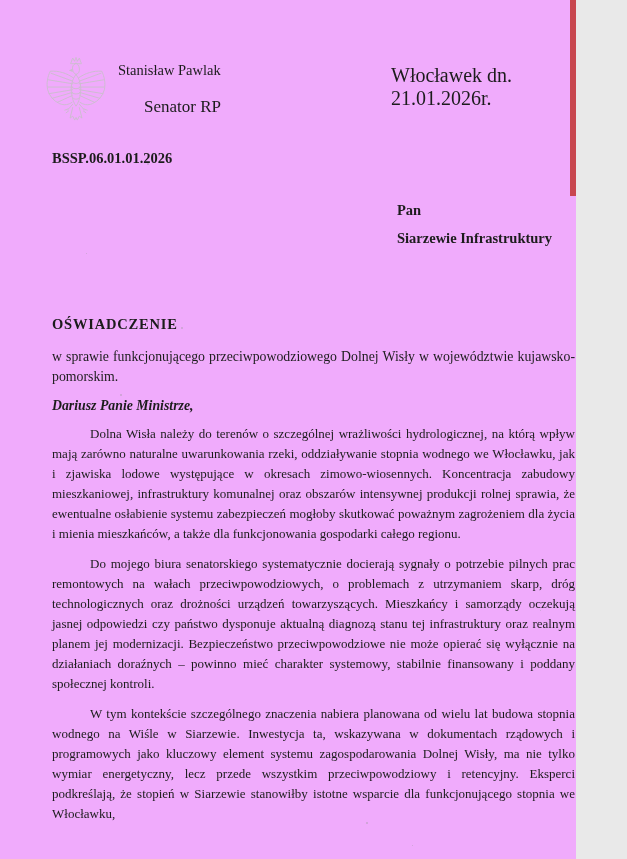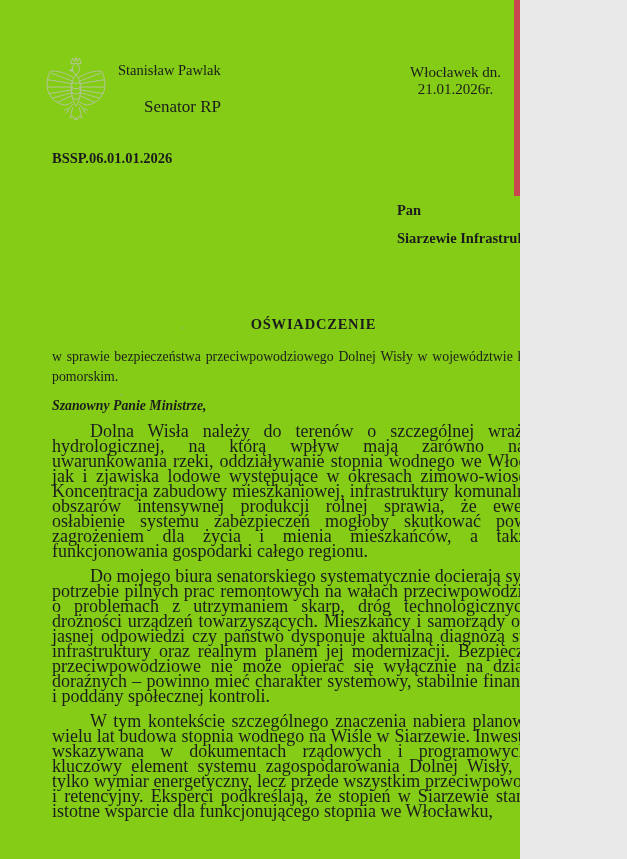--- a/index.html
+++ b/index.html
@@ -1,59 +1,59 @@
 <!DOCTYPE html>
 <html lang="pl"><head>
 <meta charset="utf-8">
 <style>
   html,body{margin:0;padding:0;background:#e9e9e9;}
   .page{
     position:relative;
-    width:520px;height:859px;
-    background:#84cc16;
+    width:576px;height:859px;
+    background:#f0abfc;
     overflow:hidden;
     font-family:"Liberation Serif","DejaVu Serif",serif;
     color:#1c1c1c;
   }
   
   .accent-bar{
     position:absolute;top:0;right:0;width:6px;height:196px;
     background:#c8474f;
   }
   
   .emblem{
     position:absolute;left:43px;top:55px;width:66px;height:78px;
     opacity:.8;
   }
   .emblem svg{width:100%;height:100%;}
   
   .sender-name{position:absolute;left:118px;top:62px;font-size:14.5px;}
   .sender-title{position:absolute;left:118px;top:97px;font-size:17px;margin-left:26px;}
-  .place-date{position:absolute;left:391px;top:64px;font-size:15px;text-align:center;}
+  .place-date{position:absolute;left:391px;top:64px;font-size:20px;}
   .reference{position:absolute;left:52px;top:150px;font-size:14.5px;font-weight:bold;}
   .recipient{position:absolute;left:397px;top:196px;font-size:14.5px;font-weight:bold;line-height:28px;}
   .recipient div{white-space:nowrap;}
   
   .body-block{
     position:absolute;left:52px;top:316px;width:523px;
     font-size:13.4px;
   }
   .heading{
-    text-align:center;font-weight:bold;font-size:14.5px;
+    text-align:left;font-weight:bold;font-size:14.5px;
     letter-spacing:.8px;margin:0;
   }
   .subject{
     margin:14px 0 0 0;text-align:justify;line-height:20px;font-size:13.8px;
   }
   .greeting{
     margin:11px 0 0 0;font-weight:bold;font-style:italic;font-size:13.8px;
   }
   .para{
     margin:10px 0 0 0;text-align:justify;text-indent:38px;
-    line-height:15px;font-size:18px;
+    line-height:20px;font-size:13px;
   }
   
   .specks{position:absolute;inset:0;pointer-events:none;}
   .specks i{position:absolute;background:#9a9a9a;border-radius:50%;opacity:.45;}
 </style>
 </head>
 <body>
 
 <div class="page">
 
@@ -87,22 +87,22 @@
   <div class="place-date">Włocławek dn. 21.01.2026r.</div>
   <div class="reference">BSSP.06.01.01.2026</div>
 
   <div class="recipient">
     <div>Pan</div>
     <div>Siarzewie Infrastruktury</div>
   </div>
 
   <div class="body-block">
     <h1 class="heading">OŚWIADCZENIE</h1>
-    <p class="subject">w sprawie bezpieczeństwa przeciwpowodziowego Dolnej Wisły w województwie kujawsko-pomorskim.</p>
-    <p class="greeting">Szanowny Panie Ministrze,</p>
+    <p class="subject">w sprawie funkcjonującego przeciwpowodziowego Dolnej Wisły w województwie kujawsko-pomorskim.</p>
+    <p class="greeting">Dariusz Panie Ministrze,</p>
     <p class="para">Dolna Wisła należy do terenów o szczególnej wrażliwości hydrologicznej, na którą wpływ mają zarówno naturalne uwarunkowania rzeki, oddziaływanie stopnia wodnego we Włocławku, jak i zjawiska lodowe występujące w okresach zimowo-wiosennych. Koncentracja zabudowy mieszkaniowej, infrastruktury komunalnej oraz obszarów intensywnej produkcji rolnej sprawia, że ewentualne osłabienie systemu zabezpieczeń mogłoby skutkować poważnym zagrożeniem dla życia i mienia mieszkańców, a także dla funkcjonowania gospodarki całego regionu.</p>
     <p class="para">Do mojego biura senatorskiego systematycznie docierają sygnały o potrzebie pilnych prac remontowych na wałach przeciwpowodziowych, o problemach z utrzymaniem skarp, dróg technologicznych oraz drożności urządzeń towarzyszących. Mieszkańcy i samorządy oczekują jasnej odpowiedzi czy państwo dysponuje aktualną diagnozą stanu tej infrastruktury oraz realnym planem jej modernizacji. Bezpieczeństwo przeciwpowodziowe nie może opierać się wyłącznie na działaniach doraźnych – powinno mieć charakter systemowy, stabilnie finansowany i poddany społecznej kontroli.</p>
     <p class="para">W tym kontekście szczególnego znaczenia nabiera planowana od wielu lat budowa stopnia wodnego na Wiśle w Siarzewie. Inwestycja ta, wskazywana w dokumentach rządowych i programowych jako kluczowy element systemu zagospodarowania Dolnej Wisły, ma nie tylko wymiar energetyczny, lecz przede wszystkim przeciwpowodziowy i retencyjny. Eksperci podkreślają, że stopień w Siarzewie stanowiłby istotne wsparcie dla funkcjonującego stopnia we Włocławku,</p>
   </div>
 
   <div class="specks" aria-hidden="true">
     <i style="left:147px;top:163px;width:2px;height:2px;"></i>
     <i style="left:181px;top:327px;width:2px;height:2px;"></i>
     <i style="left:120px;top:394px;width:2px;height:2px;"></i>
     <i style="left:366px;top:822px;width:2px;height:2px;"></i>

